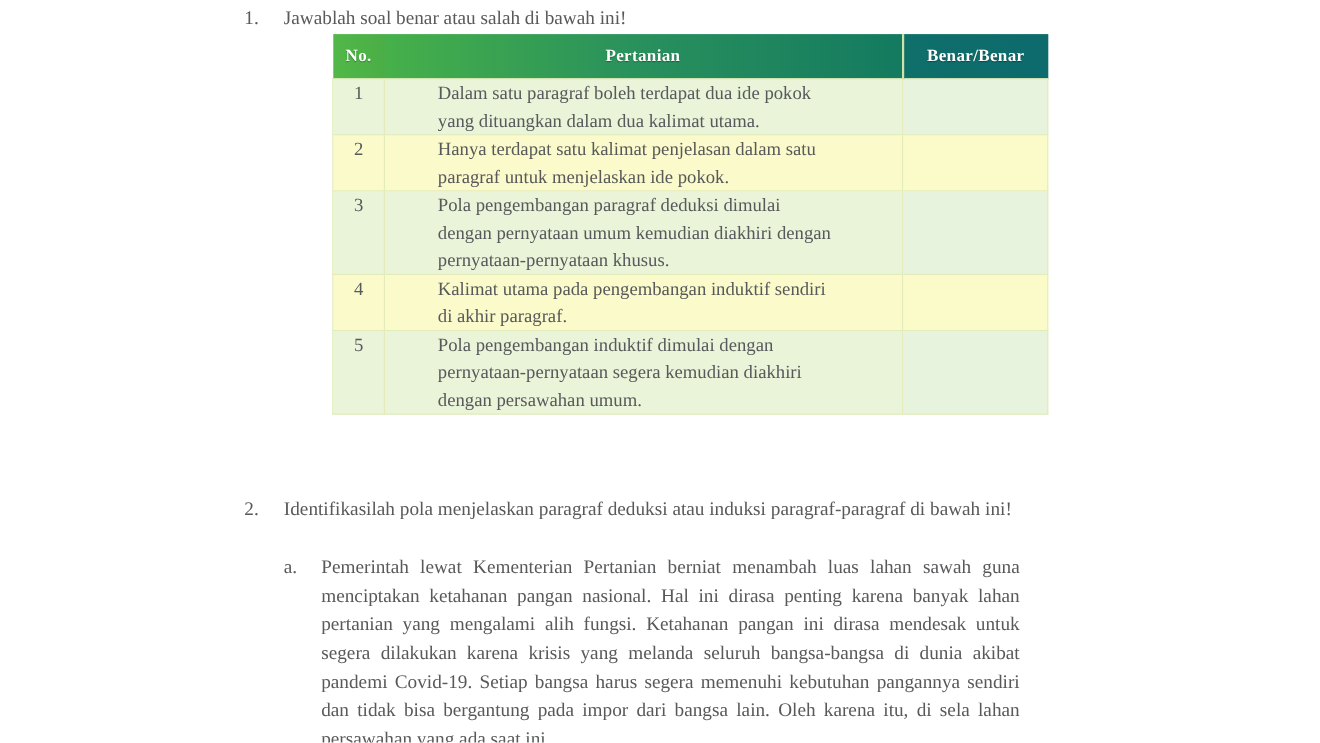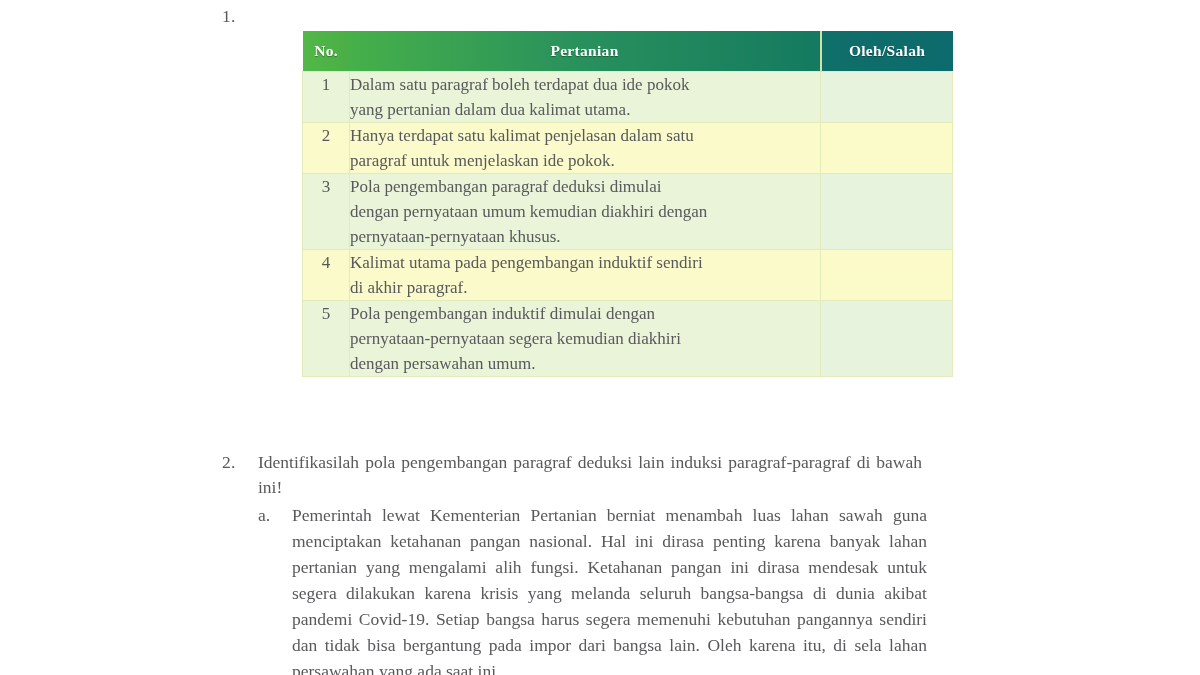--- a/index.html
+++ b/index.html
@@ -145,47 +145,48 @@
   }
 
   tr.row-green td { background: #e9f4d9; }
   tr.row-yellow td { background: #fbfacb; }
 
   tr.row-green td.c-ans { background: #e8f3dd; }
   tr.row-yellow td.c-ans { background: #fbfac9; }
 
   table.soal tbody tr td { border-color: #e3ebbb; }
 
-  .stmt-line { display: block; white-space: nowrap; }
+  .stmt-line { display: block; white-space: nowrap; margin-left: 48px; }
 </style>
 </head>
 <body>
 
 <div class="page">
 
   <div class="qitem" id="q1">
     <span class="qnum">1.</span>
+    <span class="qtext">Jawablah soal benar atau salah di bawah ini!</span>
   </div>
 
   <div class="tbl-wrap">
     <table class="soal">
       <thead>
         <tr>
           <th class="h-no">No.</th>
           <th class="h-pernyataan">Pertanian</th>
-          <th class="h-benar">Oleh/Salah</th>
+          <th class="h-benar">Benar/Benar</th>
         </tr>
       </thead>
       <tbody>
 
         <tr class="row-green">
           <td class="c-no">1</td>
           <td class="c-stmt">
             <span class="stmt-line">Dalam satu paragraf boleh terdapat dua ide pokok</span>
-            <span class="stmt-line">yang pertanian dalam dua kalimat utama.</span>
+            <span class="stmt-line">yang dituangkan dalam dua kalimat utama.</span>
           </td>
           <td class="c-ans"></td>
         </tr>
 
         <tr class="row-yellow">
           <td class="c-no">2</td>
           <td class="c-stmt">
             <span class="stmt-line">Hanya terdapat satu kalimat penjelasan dalam satu</span>
             <span class="stmt-line">paragraf untuk menjelaskan ide pokok.</span>
           </td>
@@ -220,21 +221,21 @@
           </td>
           <td class="c-ans"></td>
         </tr>
 
       </tbody>
     </table>
   </div>
 
   <div class="qitem" id="q2">
     <span class="qnum">2.</span>
-    <span class="qtext">Identifikasilah pola pengembangan paragraf deduksi lain induksi paragraf-paragraf di bawah ini!</span>
+    <span class="qtext">Identifikasilah pola menjelaskan paragraf deduksi atau induksi paragraf-paragraf di bawah ini!</span>
   </div>
 
   <div class="subitem" id="sub-a">
     <span class="subletter">a.</span>
     <span class="subpara">Pemerintah lewat Kementerian Pertanian berniat menambah luas lahan sawah guna menciptakan ketahanan pangan nasional. Hal ini dirasa penting karena banyak lahan pertanian yang mengalami alih fungsi. Ketahanan pangan ini dirasa mendesak untuk segera dilakukan karena krisis yang melanda seluruh bangsa-bangsa di dunia akibat pandemi Covid-19. Setiap bangsa harus segera memenuhi kebutuhan pangannya sendiri dan tidak bisa bergantung pada impor dari bangsa lain. Oleh karena itu, di sela lahan persawahan yang ada saat ini</span>
   </div>
 
 </div>
 
 </body></html>

